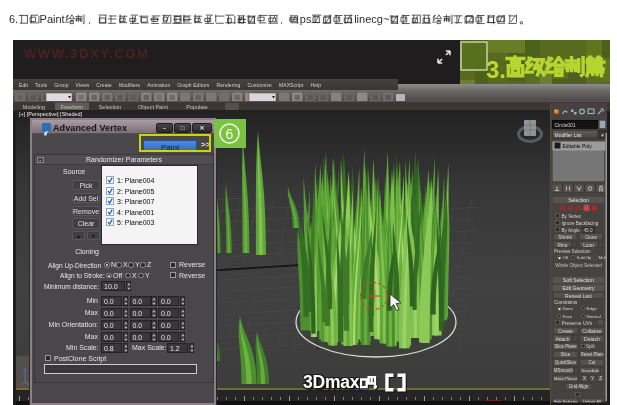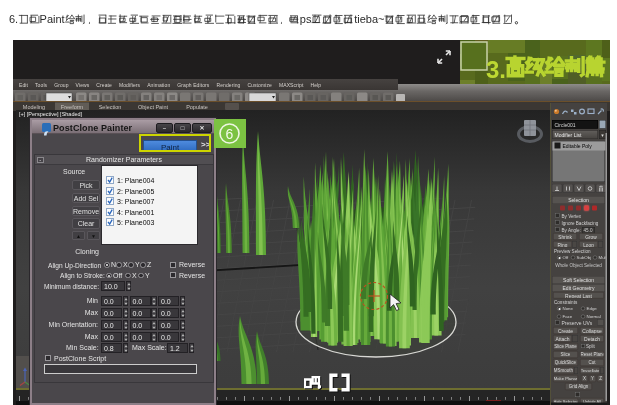--- a/index.html
+++ b/index.html
@@ -87,21 +87,21 @@
       </svg>
       <svg style="width:10.7px;height:10.7px;vertical-align:0px" viewBox="-5 -5 110 110">
         <path d="M15.05941078954045 15.00980621459184L89.44158450999915 15.00980621459184 M4.400254480898829 87.8427502805869L83.3327556457717 87.8427502805869 M28.679753264841082 21.80414372400387L28.679753264841082 86.6283883419894 M78.28894794984427 4.300308465409598L78.28894794984427 78.912277204871 M15.482529167036137 27.00176079771674H84.23274962004331V87.43973064429622H15.482529167036137Z M74.8174723053506 18.866011463490928L34.363567039546595 84.68685568565806" fill="none" stroke="#2b2b2b" stroke-width="8" stroke-linecap="square"></path>
       </svg>
       <svg style="width:10.7px;height:10.7px;vertical-align:0px" viewBox="-5 -5 110 110">
         <path d="M19.187265395481457 10.43931788644612L88.2575005064707 10.43931788644612 M17.88957841484715 93.48044168615549L90.69627663141523 93.48044168615549 M27.644173449530438 7.462479345343732L27.644173449530438 92.47889603753288 M10.483761350676106 26.86145962344942H64.21246488139263V76.46413239130118H10.483761350676106Z M56.37039270083414 25.440387395498835L45.73870029874653 61.23465082605352" fill="none" stroke="#2b2b2b" stroke-width="8" stroke-linecap="square"></path>
       </svg>
       <svg style="width:10.7px;height:10.7px;vertical-align:0px" viewBox="-5 -5 110 110">
         <path d="M10.25837146412168 8.963715591815333L87.34476312811971 8.963715591815333 M19.814305913084638 84.31965934967208L87.31498267330176 84.31965934967208 M17.546761535473223 12.668450568143331L17.546761535473223 92.93929574667818 M76.95900659852926 6.7393708954587055L76.95900659852926 89.35477069079391 M13.054720885580977 37.65343066827336H82.6677766466519V81.33000626849928H13.054720885580977Z M60.896262103214404 19.151773068023488L37.692843357532325 84.1380312790997" fill="none" stroke="#2b2b2b" stroke-width="8" stroke-linecap="square"></path>
       </svg>
-      <span style="font-size:11px;color:#2b2b2b">tieba~</span>
+      <span style="font-size:11px;color:#2b2b2b">linecg~</span>
       <svg style="width:10.7px;height:10.7px;vertical-align:0px" viewBox="-5 -5 110 110">
         <path d="M5.548594770339563 16.89879681956044L88.39258534852752 16.89879681956044 M17.76291794180337 90.88344678354423L87.18837884635444 90.88344678354423 M25.084991184988027 11.412434445404221L25.084991184988027 86.97843163704377 M81.31267634392276 17.31634151696154L81.31267634392276 92.61574356451416 M21.779065859876127 25.906526914765102H80.95206526553756V77.05728698228005H21.779065859876127Z M72.51551176353624 21.90262518365234L32.316726131044376 83.36776002457088" fill="none" stroke="#2b2b2b" stroke-width="8" stroke-linecap="square"></path>
       </svg>
       <svg style="width:10.7px;height:10.7px;vertical-align:0px" viewBox="-5 -5 110 110">
         <path d="M19.187265395481457 10.43931788644612L88.2575005064707 10.43931788644612 M17.88957841484715 93.48044168615549L90.69627663141523 93.48044168615549 M27.644173449530438 7.462479345343732L27.644173449530438 92.47889603753288 M10.483761350676106 26.86145962344942H64.21246488139263V76.46413239130118H10.483761350676106Z M56.37039270083414 25.440387395498835L45.73870029874653 61.23465082605352" fill="none" stroke="#2b2b2b" stroke-width="8" stroke-linecap="square"></path>
       </svg>
       <svg style="width:10.7px;height:10.7px;vertical-align:0px" viewBox="-5 -5 110 110">
         <path d="M6.991960443177263 6.863632571282006L93.15164309194783 6.863632571282006 M6.092425528241554 87.42312132227593L96.03220485173279 87.42312132227593 M23.06662390118641 11.733887153523444L23.06662390118641 84.28377306789926 M90.73412467903185 16.472335693625855L90.73412467903185 75.27491228742176 M14.164200118089578 37.80816959636131H60.631680976785034V83.32303766120941H14.164200118089578Z M60.264859591031126 18.99040086232005L32.14322739701293 84.52212546136049" fill="none" stroke="#2b2b2b" stroke-width="8" stroke-linecap="square"></path>
       </svg>
       <svg style="width:10.7px;height:10.7px;vertical-align:0px" viewBox="-5 -5 110 110">
@@ -130,20 +130,21 @@
       </svg>
       <svg style="width:10.7px;height:10.7px;vertical-align:0px" viewBox="-5 -5 110 110">
         <path d="M17.225118739563758 14.560935507423798L86.40130215514283 14.560935507423798 M14.748629066938102 92.40056422041798L86.56825108713446 92.40056422041798 M23.447580936568926 6.877748043421596L23.447580936568926 82.26415722728882 M92.90174269603288 5.743561269320509L92.90174269603288 79.10766962329124 M72.36285705602849 22.814031842725356L38.059459117191075 72.69391646214483" fill="none" stroke="#2b2b2b" stroke-width="8" stroke-linecap="square"></path>
       </svg>
       <svg style="width:10.7px;height:10.7px;vertical-align:0px" viewBox="0 0 100 100">
         <circle cx="32" cy="82" r="11" fill="none" stroke="#2b2b2b" stroke-width="8"></circle>
       </svg>
     </div>
   </div>
 <div class="a" style="left:13px;top:40px;width:597px;height:365px;background:#1f1d1d">
+    <div class="a" style="left:11px;top:6px;font-size:13px;font-weight:bold;color:#4e2120;letter-spacing:1.6px">WWW.3DXY.COM</div>
     <div class="a" style="left:422px;top:8px;width:18px;height:18px;"><svg width="18" height="18" viewBox="0 0 18 18">
         <g stroke="#e8e8e8" stroke-width="1.6" fill="#e8e8e8">
           <path d="M11 7 L15 3" fill="none"></path>
           <path d="M15 3 l-4.2 0 M15 3 l0 4.2" fill="none"></path>
           <path d="M7 11 L3 15" fill="none"></path>
           <path d="M3 15 l4.2 0 M3 15 l0 -4.2" fill="none"></path>
         </g>
       </svg></div>
     <div class="a" style="left:447px;top:0px;width:150px;height:44px;"><svg width="150" height="44">
         <rect x="0" y="0" width="16" height="15" fill="#475e15"></rect>
@@ -846,21 +847,21 @@
         <div class="a" style="left:58px;top:590px;width:48px;height:14px;background:#54514e;border:1px solid #38332f;border-radius:2px;font-size:8px;color:#dcdcdc;text-align:center;padding-top:1px;overflow:hidden">Unhide All</div>
         <div class="a" style="left:109px;top:60px;width:4px;height:536px;background:#9b9b9b"></div>
         <div class="a" style="left:0;top:599px;width:114px;height:6px;background:#1a1a1a"></div>
       </div>
     </div>
     <div class="a" style="left:17px;top:78px;width:186px;height:287px;background:#4a474b;border:2px solid #8d7f88;box-shadow:0 0 0 1px #2a272b">
       <div class="a" style="left:0px;top:0px;width:182px;height:14px;background:linear-gradient(#aa9ca4,#7b6f76);border-bottom:1px solid #5a5156"></div>
       <div class="a" style="left:10px;top:3px;width:8.5px;height:8.5px;background:#2a6eb8;border-radius:1.5px"><svg width="8" height="8">
           <path d="M2 6.5 Q2 1.5 6.5 2.5 Q4.5 3.5 4.5 6.5 Z" fill="#cfe2f4"></path>
         </svg></div>
-      <div class="a" style="left:21px;top:2.5px;width:100px;height:11px;font-size:9px;font-weight:bold;color:#151515;letter-spacing:0.1px">PostClone Painter</div>
+      <div class="a" style="left:21px;top:2.5px;width:100px;height:11px;font-size:9px;font-weight:bold;color:#151515;letter-spacing:0.1px">Advanced Vertex</div>
       <div class="a" style="left:124px;top:3px;width:17px;height:9.5px;background:linear-gradient(#474448,#2b282c);border:1px solid #1e1c20;border-radius:2px;color:#e8e8e8;font-size:6px;font-weight:bold;text-align:center;line-height:8.5px">–</div>
       <div class="a" style="left:142px;top:3px;width:17px;height:9.5px;background:linear-gradient(#474448,#2b282c);border:1px solid #1e1c20;border-radius:2px;color:#e8e8e8;font-size:6px;font-weight:bold;text-align:center;line-height:8.5px">□</div>
       <div class="a" style="left:160px;top:3px;width:20px;height:9.5px;background:linear-gradient(#474448,#2b282c);border:1px solid #1e1c20;border-radius:2px;color:#e8e8e8;font-size:6px;font-weight:bold;text-align:center;line-height:8.5px">✕</div>
       <div class="a" style="left:111px;top:19.5px;width:54px;height:12px;background:linear-gradient(#4e8bde,#2f6cc2);border:1px solid #24508e;font-size:8px;color:#0e2240;text-align:center;padding-top:2px">Paint</div>
       <div class="a" style="left:169px;top:20px;width:14px;height:11px;font-size:8px;font-weight:bold;color:#e4e4e4">&gt;&gt;</div>
       <div class="a" style="left:2px;top:34px;width:180px;height:229px;border:1px solid #39373b"></div>
       <div class="a" style="left:3px;top:35px;width:178px;height:9.5px;background:#514e52;border-bottom:1px solid #3c3a3e;font-size:7px;color:#e8e8e8;text-align:center;padding-top:1px">Randomizer Parameters</div>
       <div class="a" style="left:5px;top:36.5px;width:6.5px;height:6.5px;background:#454247;border:0.5px solid #8a888c;color:#ddd;font-size:6px;line-height:5px;text-align:center">-</div>
       <div class="a" style="left:31px;top:48px;width:26px;height:8px;font-size:7px;color:#e4e4e4;">Source</div>
       <div class="a" style="left:40px;top:59.5px;width:28px;height:10.5px;background:#413f43;border:1px solid #59565b;border-radius:2px;font-size:7px;color:#e0e0e0;text-align:center;padding-top:1px">Pick</div>
@@ -1050,20 +1051,21 @@
       </div>
       <div class="a" style="left:12px;top:243.5px;width:153px;height:10px;border:1.5px solid #cccccc;background:#39373b"></div>
     </div>
     <div class="a" style="left:201px;top:79px;width:32px;height:28.5px;background:#7cc242"><svg width="32" height="28">
         <circle cx="15.5" cy="14.5" r="9.5" fill="none" stroke="#eef6e2" stroke-width="1.6"></circle>
         <text x="15.5" y="19.5" text-anchor="middle" font-size="14" fill="#f4faec" font-family="Liberation Sans">6</text>
       </svg></div>
     <div class="a" style="left:126px;top:94px;width:72px;height:18px;border:2px solid #cdd400;z-index:5"></div>
   </div>
 <div class="a" style="left:303px;top:371px;width:300px;height:22px;display:flex;align-items:center">
+    <span style="font-size:17.5px;font-weight:bold;color:#fff;text-shadow:1px 1px 0 #1a1a1a,-1px -1px 0 #1a1a1a,1px -1px 0 #1a1a1a,-1px 1px 0 #1a1a1a,2px 2px 2px #000;letter-spacing:-0.2px">3Dmax</span>
     <svg style="width:17px;height:17px;margin:0 6px 0 1px;filter:drop-shadow(1px 1px 0px #111)" viewBox="0 14 102 76">
       <path d="M6 34H40V80H6Z M52 20H90V58H52Z M70 20L70 58 M90 58L90 82 M90 82L98 78" fill="none" stroke="#fff" stroke-width="14" stroke-linecap="square"></path>
     </svg>
     <svg style="width:12px;height:19px;margin-right:1px;filter:drop-shadow(1px 1px 0px #111)" viewBox="0 0 12 19">
       <path d="M10.5 2.2 L4 2.2 L4 16.8 L10.5 16.8" stroke="#fff" stroke-width="3.4" fill="none"></path>
     </svg>
     <svg style="width:12px;height:19px;filter:drop-shadow(1px 1px 0px #111)" viewBox="0 0 12 19">
       <path d="M1.5 2.2 L8 2.2 L8 16.8 L1.5 16.8" stroke="#fff" stroke-width="3.4" fill="none"></path>
     </svg>
   </div>

